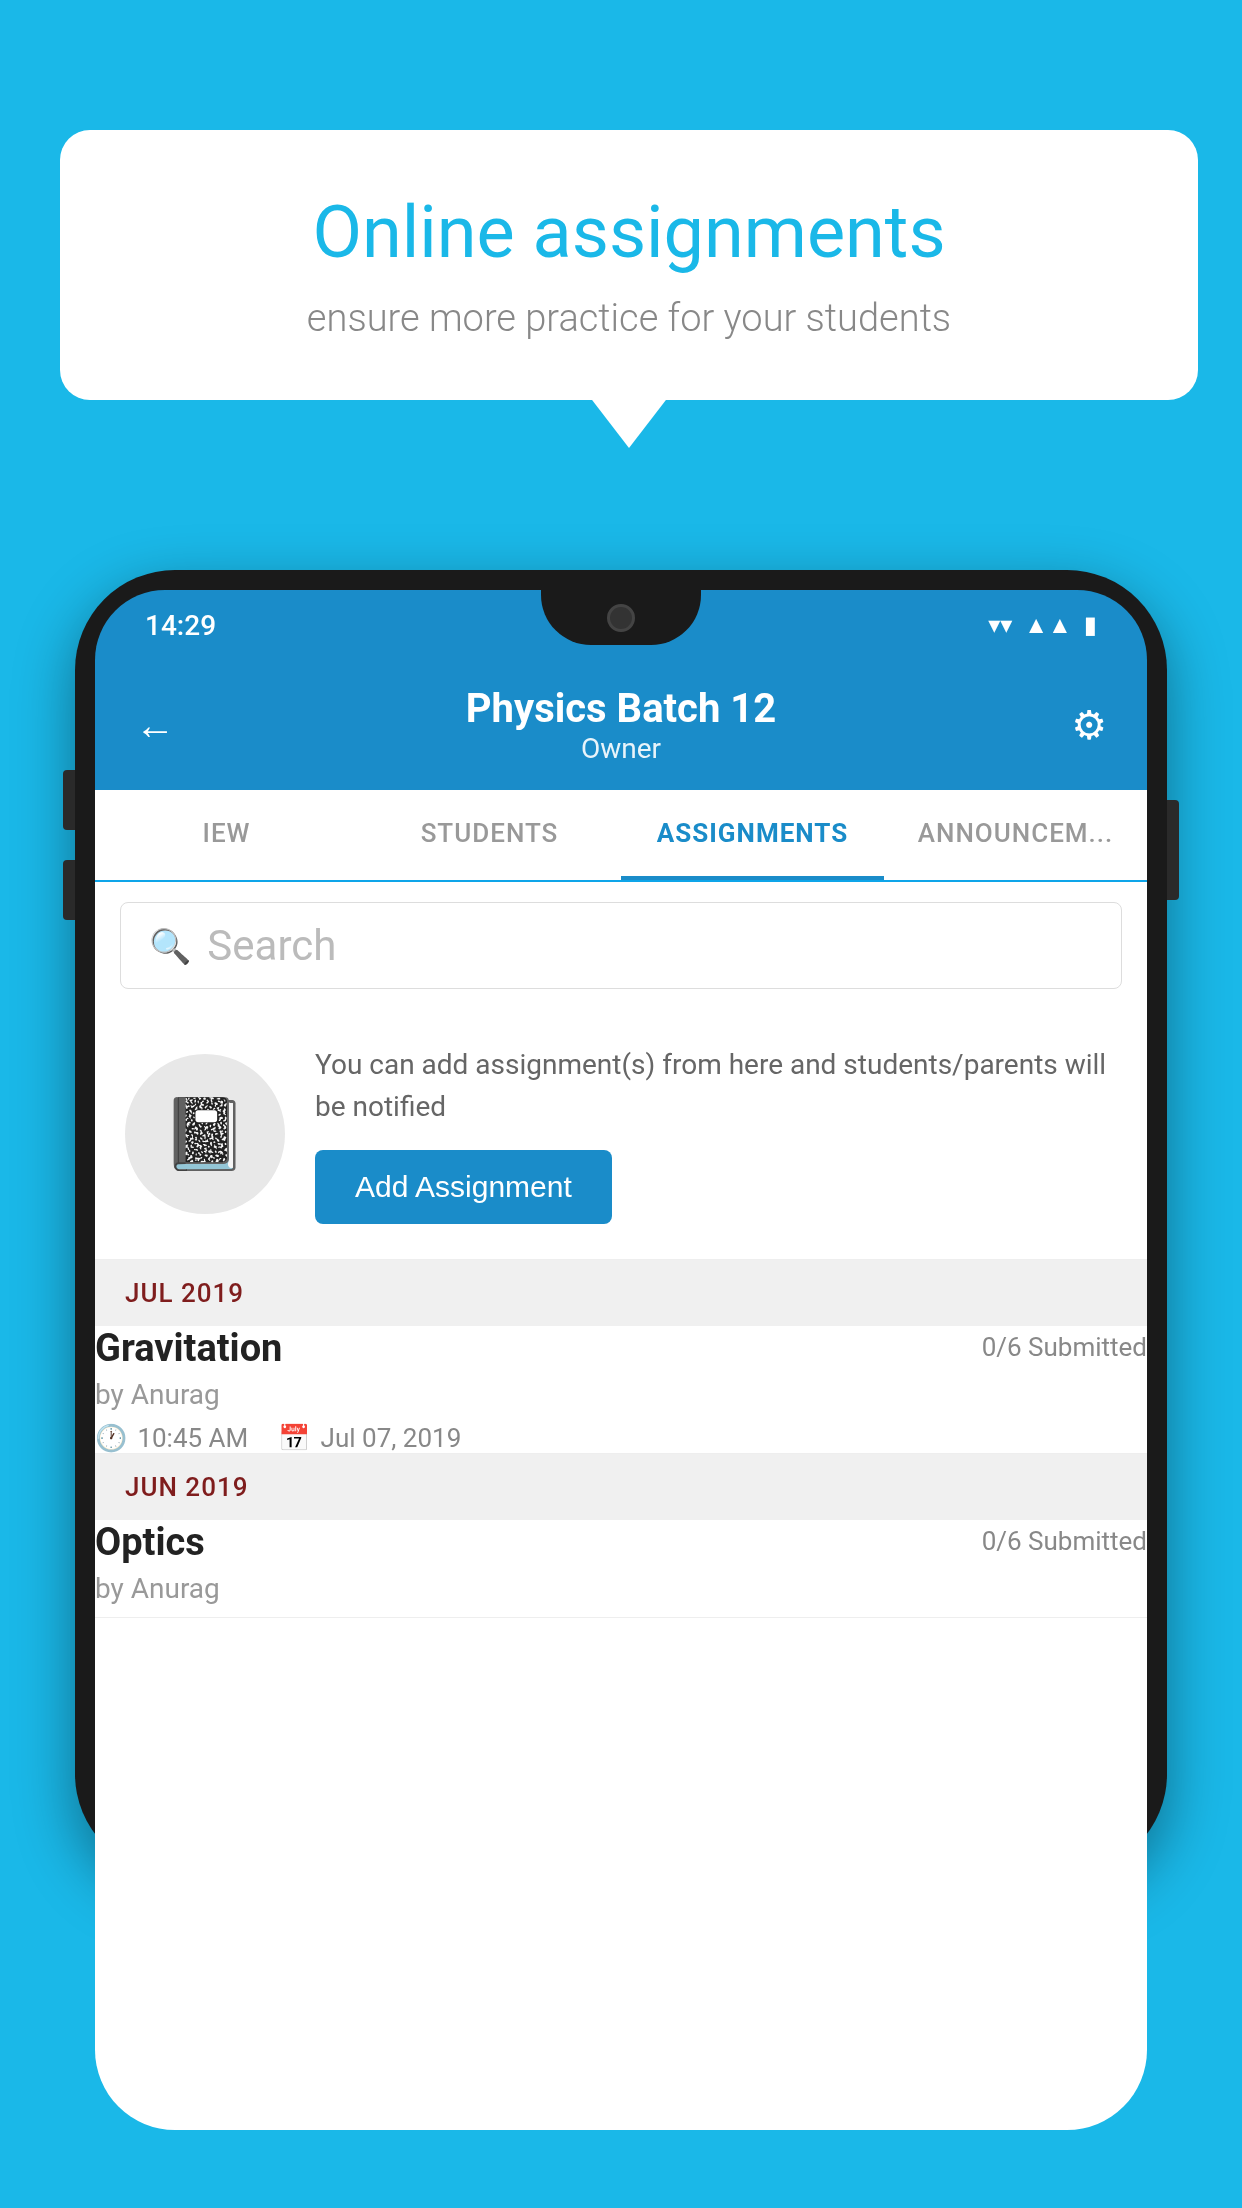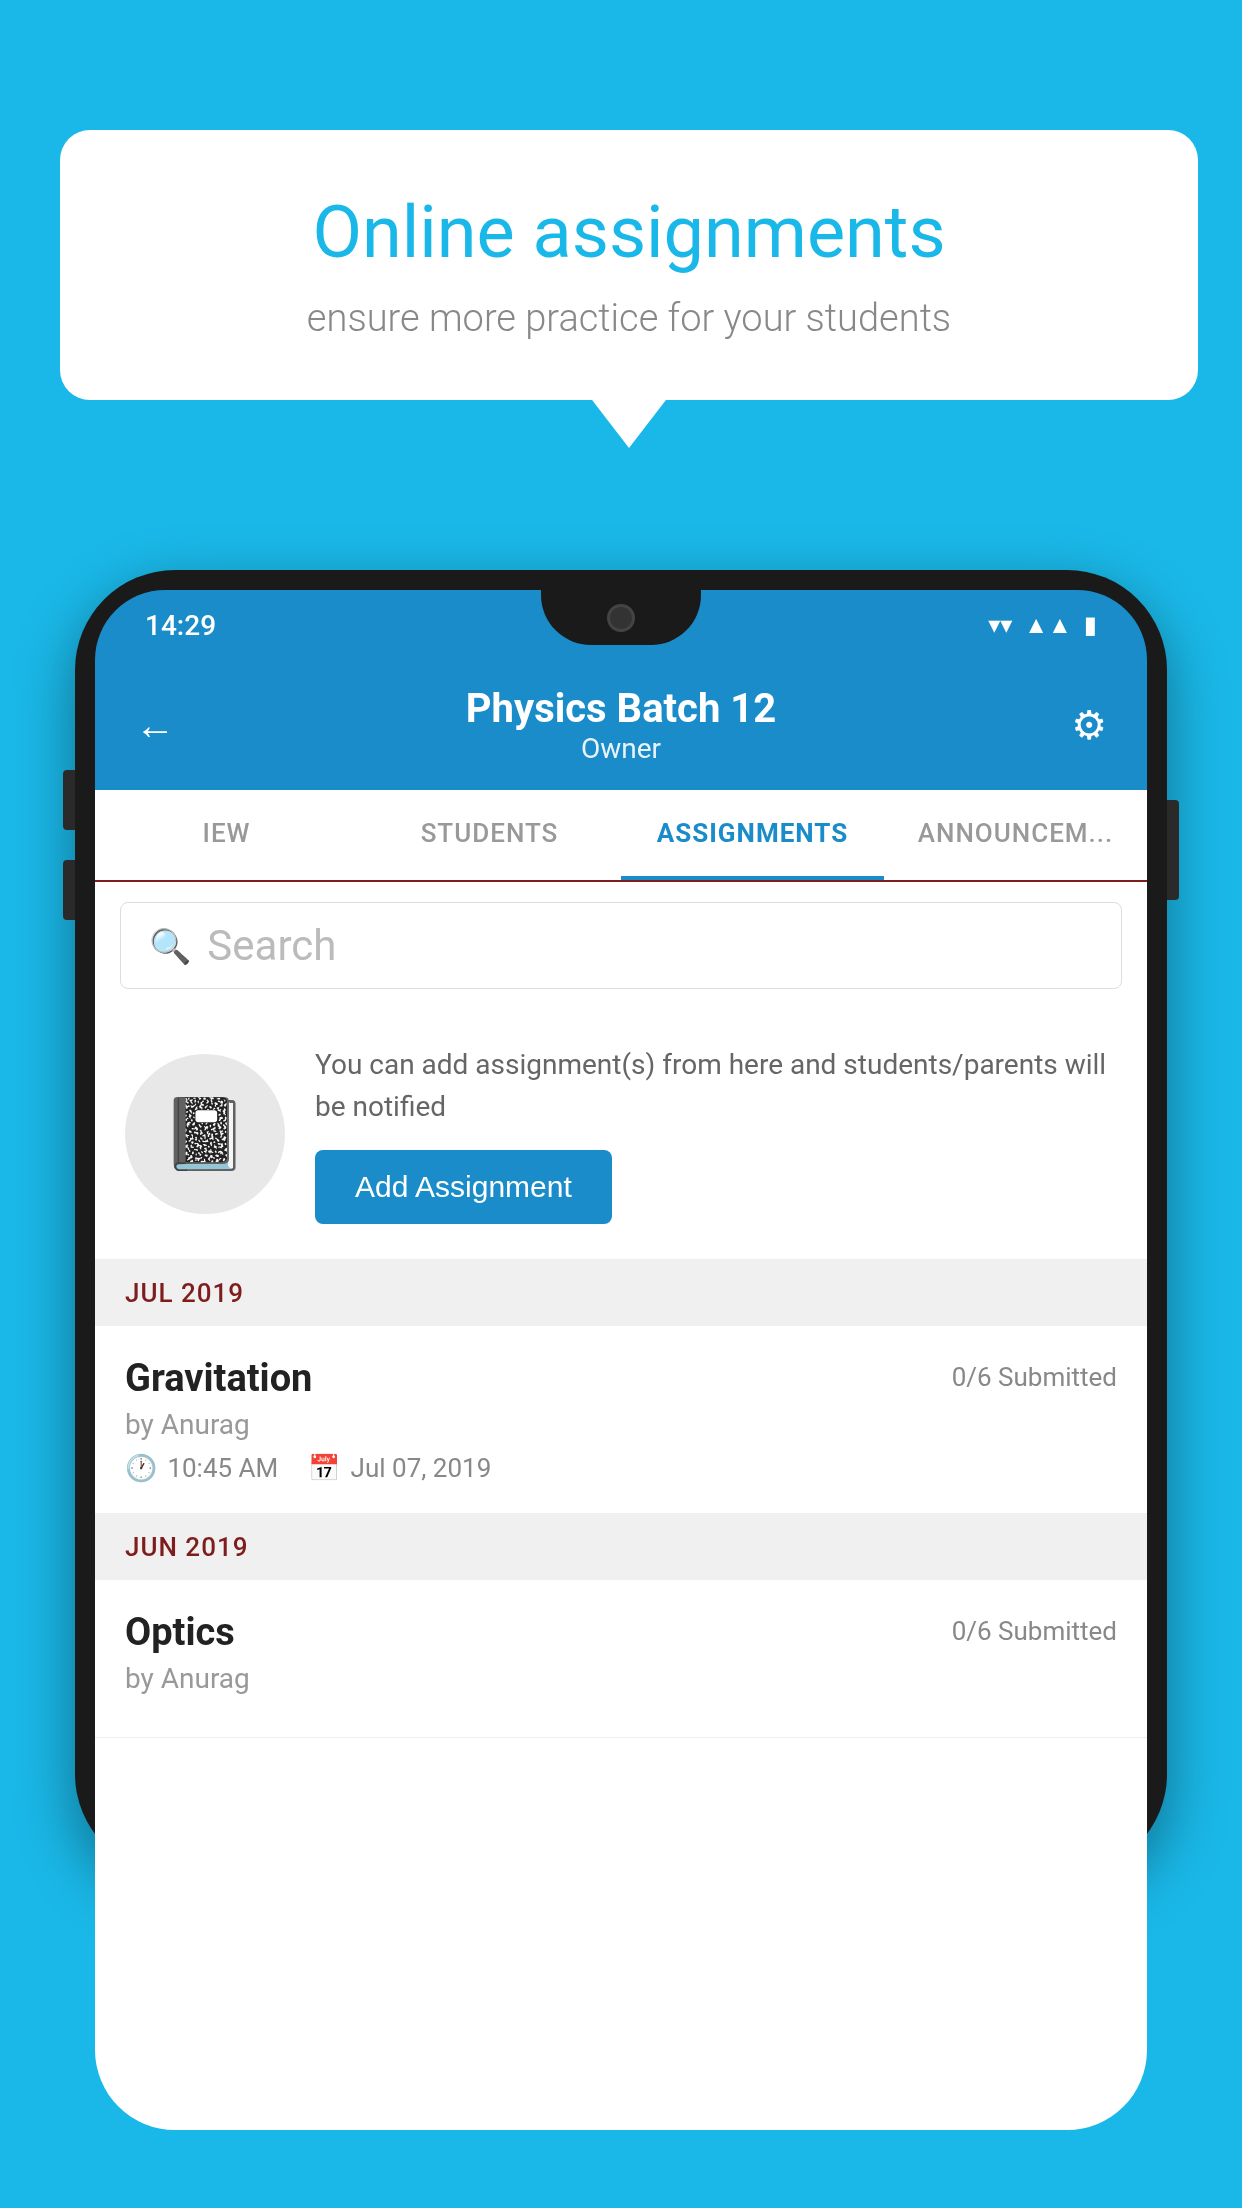--- a/index.html
+++ b/index.html
@@ -172,21 +172,21 @@
     .header-gear {
       color: white;
       font-size: 40px;
       width: 60px;
       text-align: right;
     }
 
     
     .tab-bar {
       display: flex;
-      border-bottom: 2px solid #7f1d1d;
+      border-bottom: 2px solid #0ea5e9;
       background: white;
       overflow: hidden;
     }
 
     .tab-item {
       flex: 1;
       text-align: center;
       padding: 28px 10px;
       font-size: 26px;
       color: #999;
@@ -281,21 +281,20 @@
       padding: 18px 30px;
       font-size: 26px;
       color: #7f1d1d;
       font-weight: 500;
       letter-spacing: 1px;
     }
 
     
     .assignment-item {
       background: white;
-      padding: 30px;
       border-bottom: 1px solid #eee;
     }
 
     .assignment-row-top {
       display: flex;
       justify-content: space-between;
       align-items: flex-start;
       margin-bottom: 8px;
     }
 

